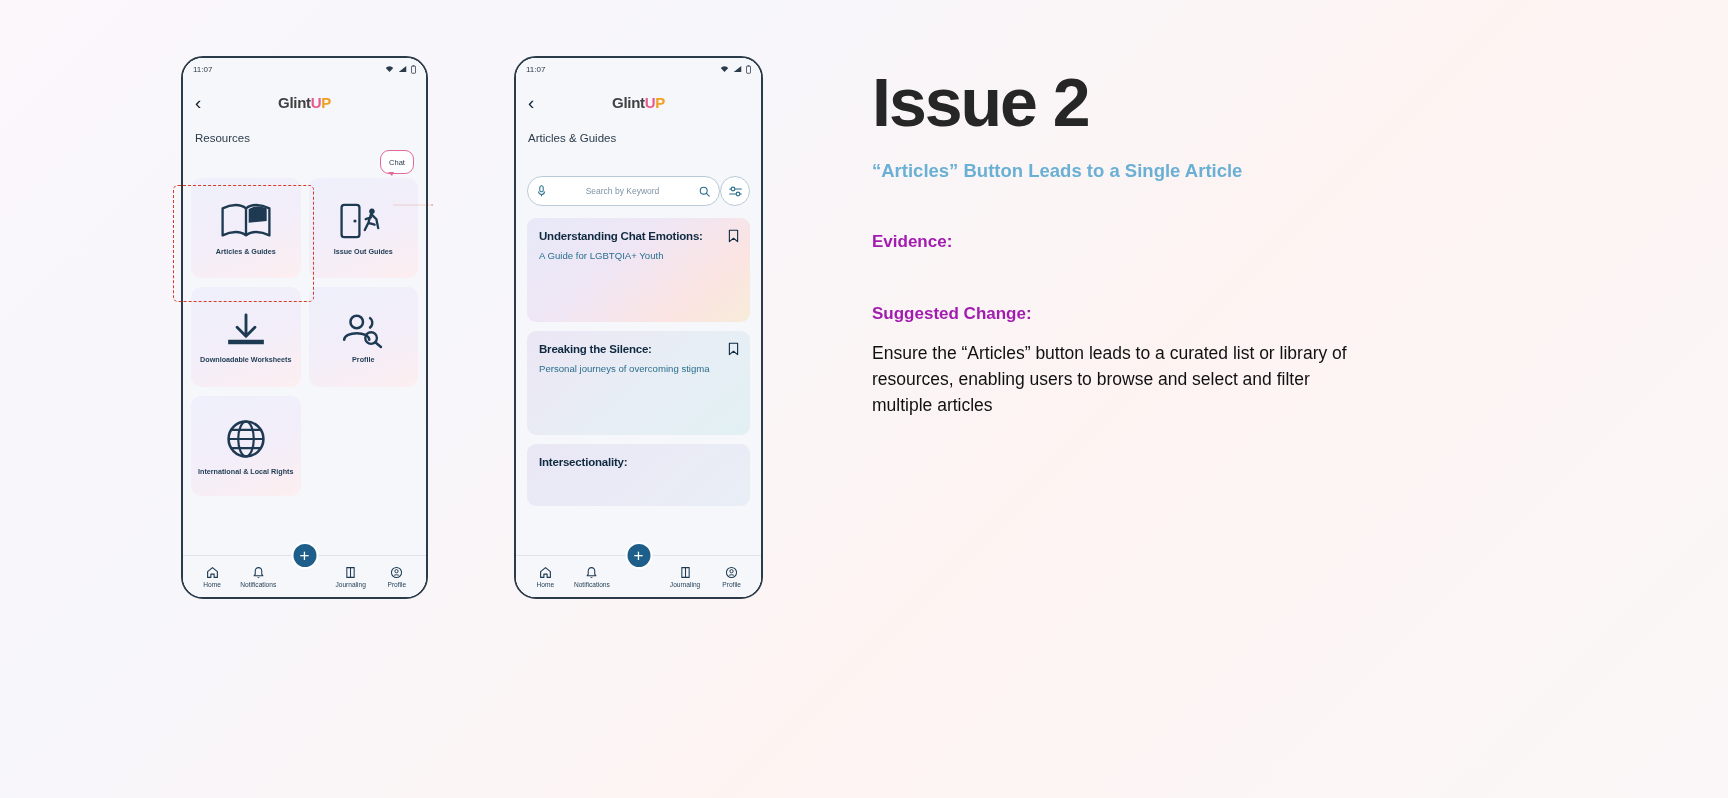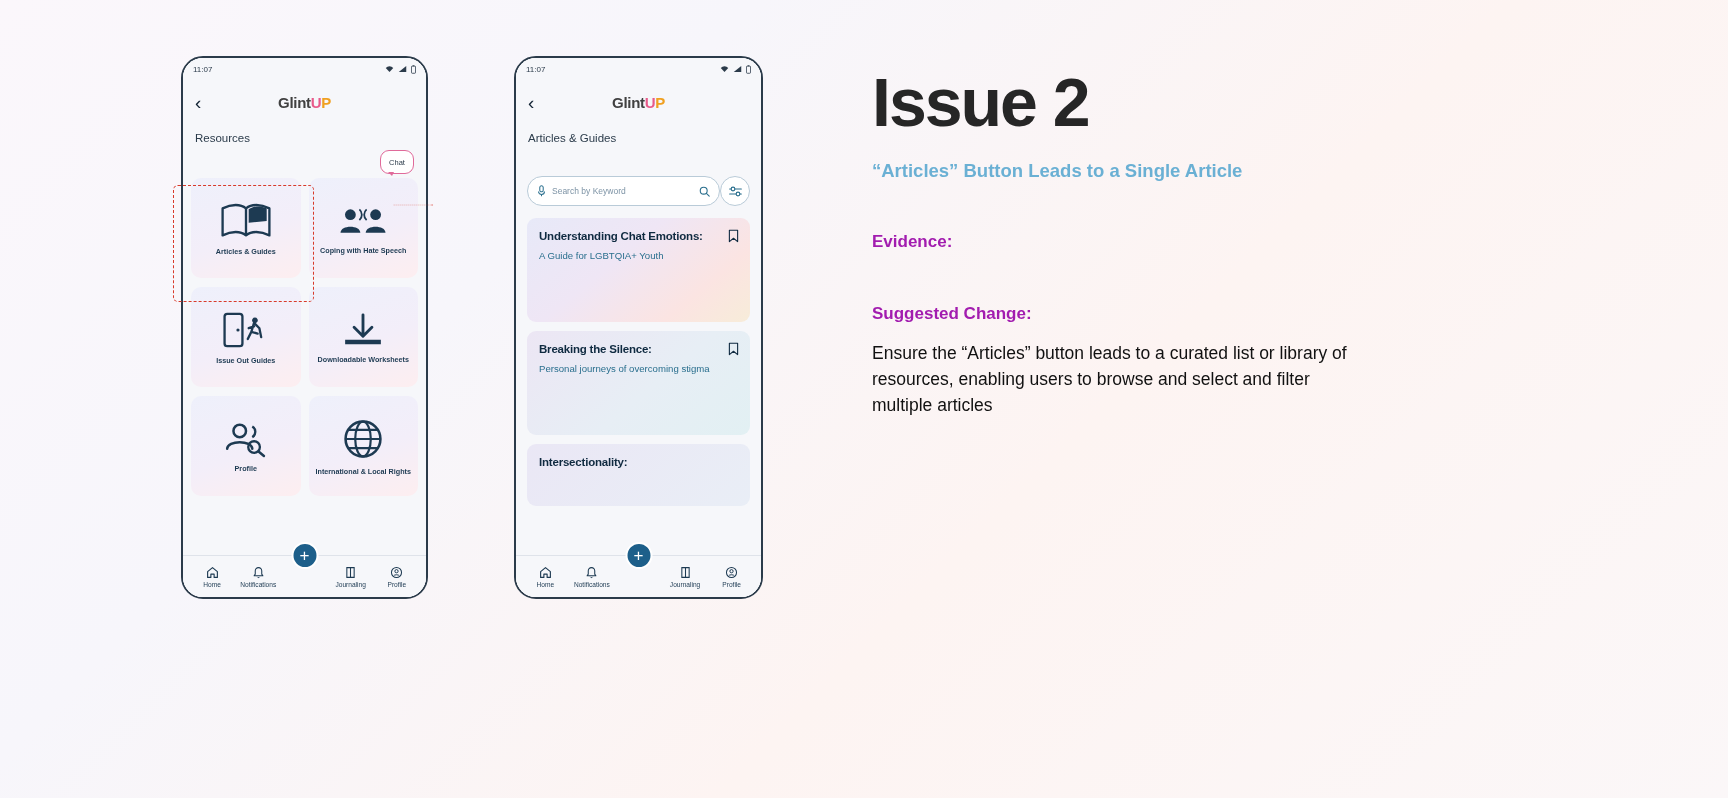--- a/index.html
+++ b/index.html
@@ -169,21 +169,21 @@
     font-size: 17px; line-height: 1;
     font-weight: 300;
     border: 2px solid #fff;
   }
   .navspacer { width: 46px; }
 
   
   .searchrow {
     position: absolute;
     top: 118px; left: 11px; right: 11px;
-    display: flex; align-items: center; gap: 0;
+    display: flex; align-items: center; gap: 0; text-align: center;
   }
   .searchbox {
     flex: 1;
     height: 30px;
     border: 1px solid #b9cbd8;
     border-radius: 16px;
     background: #fff;
     display: flex; align-items: center;
     padding: 0 9px;
     gap: 6px;
@@ -295,31 +295,20 @@
 
       <div class="tile">
         <svg width="54" height="40" viewBox="0 0 60 44">
           <path d="M4 8 C14 3 24 3 30 8 C36 3 46 3 56 8 L56 38 C46 33 36 33 30 38 C24 33 14 33 4 38 Z" fill="none" stroke="#1d3a52" stroke-width="2.6" stroke-linejoin="round"></path>
           <path d="M30 8 L30 38" stroke="#1d3a52" stroke-width="2.6"></path>
           <path d="M33 9 C39 5 46 5 53 8 L53 22 L33 24 Z" fill="#1d3a52"></path>
         </svg>
         <div class="lbl">Articles &amp; Guides</div>
       </div>
 
-      <div class="tile">
-        <svg width="54" height="38" viewBox="0 0 60 42">
-          <circle cx="16" cy="14" r="6" fill="#1d3a52"></circle>
-          <path d="M5 34 C5 25 27 25 27 34 Z" fill="#1d3a52"></path>
-          <circle cx="44" cy="14" r="6" fill="#1d3a52"></circle>
-          <path d="M33 34 C33 25 55 25 55 34 Z" fill="#1d3a52"></path>
-          <path d="M26 8 A8 8 0 0 1 26 20" fill="none" stroke="#1d3a52" stroke-width="2"></path>
-          <path d="M34 8 A8 8 0 0 0 34 20" fill="none" stroke="#1d3a52" stroke-width="2"></path>
-        </svg>
-        <div class="lbl">Coping with Hate Speech</div>
-      </div>
 
       <div class="tile">
         <svg width="50" height="40" viewBox="0 0 56 44">
           <rect x="4" y="4" width="20" height="36" rx="3" fill="none" stroke="#1d3a52" stroke-width="2.6"></rect>
           <circle cx="19" cy="22" r="1.8" fill="#1d3a52"></circle>
           <path d="M38 8 a3.2 3.2 0 1 0 0.01 0" fill="#1d3a52"></path>
           <path d="M37 14 L34 24 L30 32 M37 14 L43 20 L45 30 M37 18 L31 20 M34 24 L41 26" stroke="#1d3a52" stroke-width="2.6" fill="none" stroke-linecap="round"></path>
         </svg>
         <div class="lbl">Issue Out Guides</div>
       </div>

